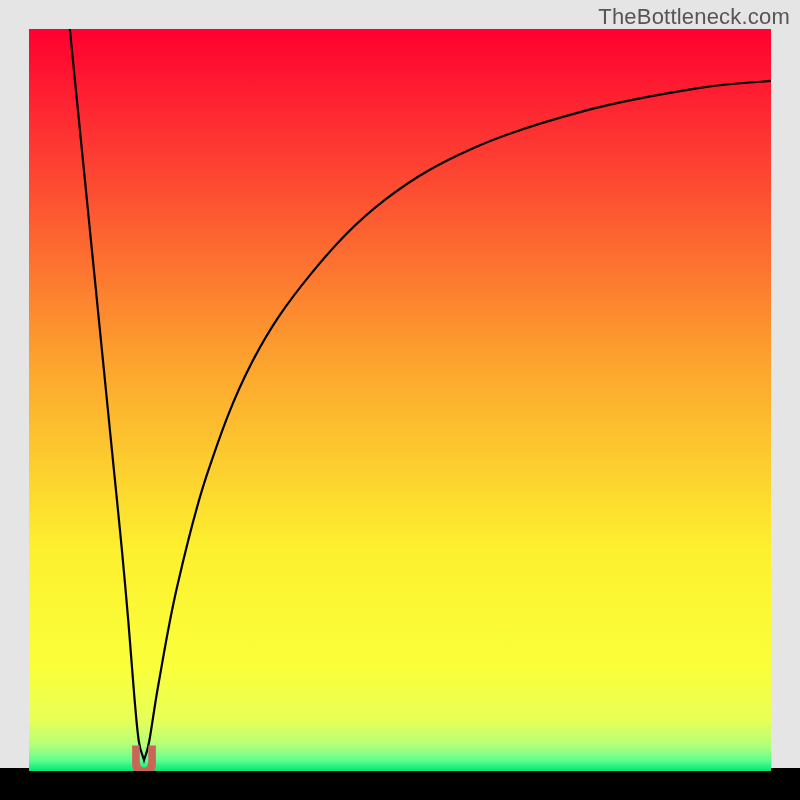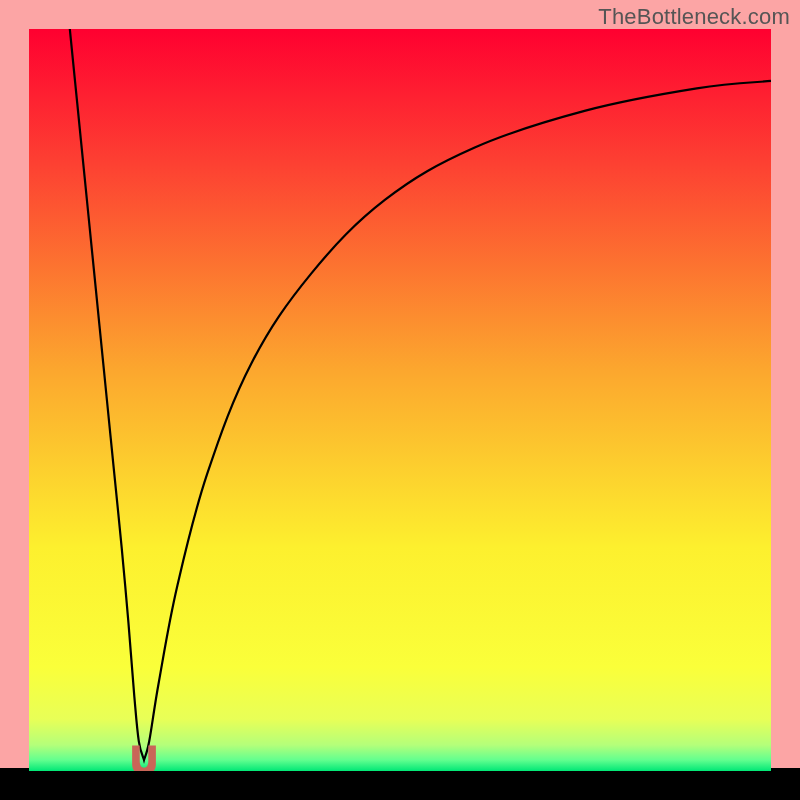--- a/index.html
+++ b/index.html
@@ -1,21 +1,21 @@
 <!DOCTYPE html>
 <html><head>
 <meta charset="utf-8">
 <style>
   * { margin: 0; padding: 0; box-sizing: border-box; }
   html, body { width: 800px; height: 800px; overflow: hidden; background: #000; }
   .container {
     width: 800px;
     height: 768px;
     position: relative;
-    background: #fca5a5;
+    background: #e5e5e5;
   }
   .watermark {
     position: absolute;
     top: 4px;
     right: 10px;
     font-family: Arial, Helvetica, sans-serif;
     font-size: 22px;
     color: #555;
     font-weight: 500;
     letter-spacing: 0.2px;

